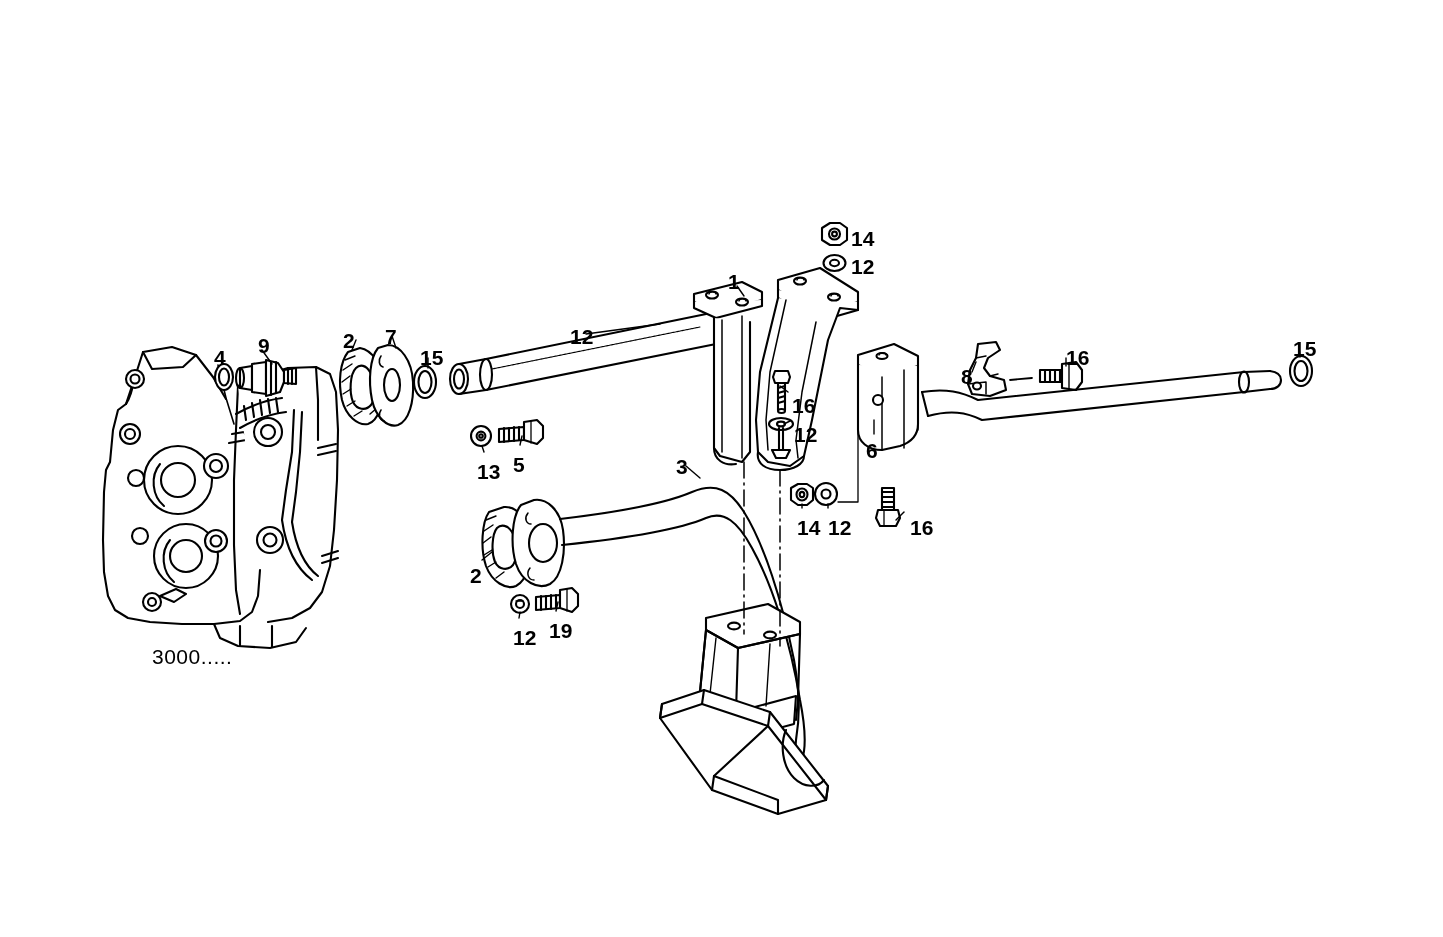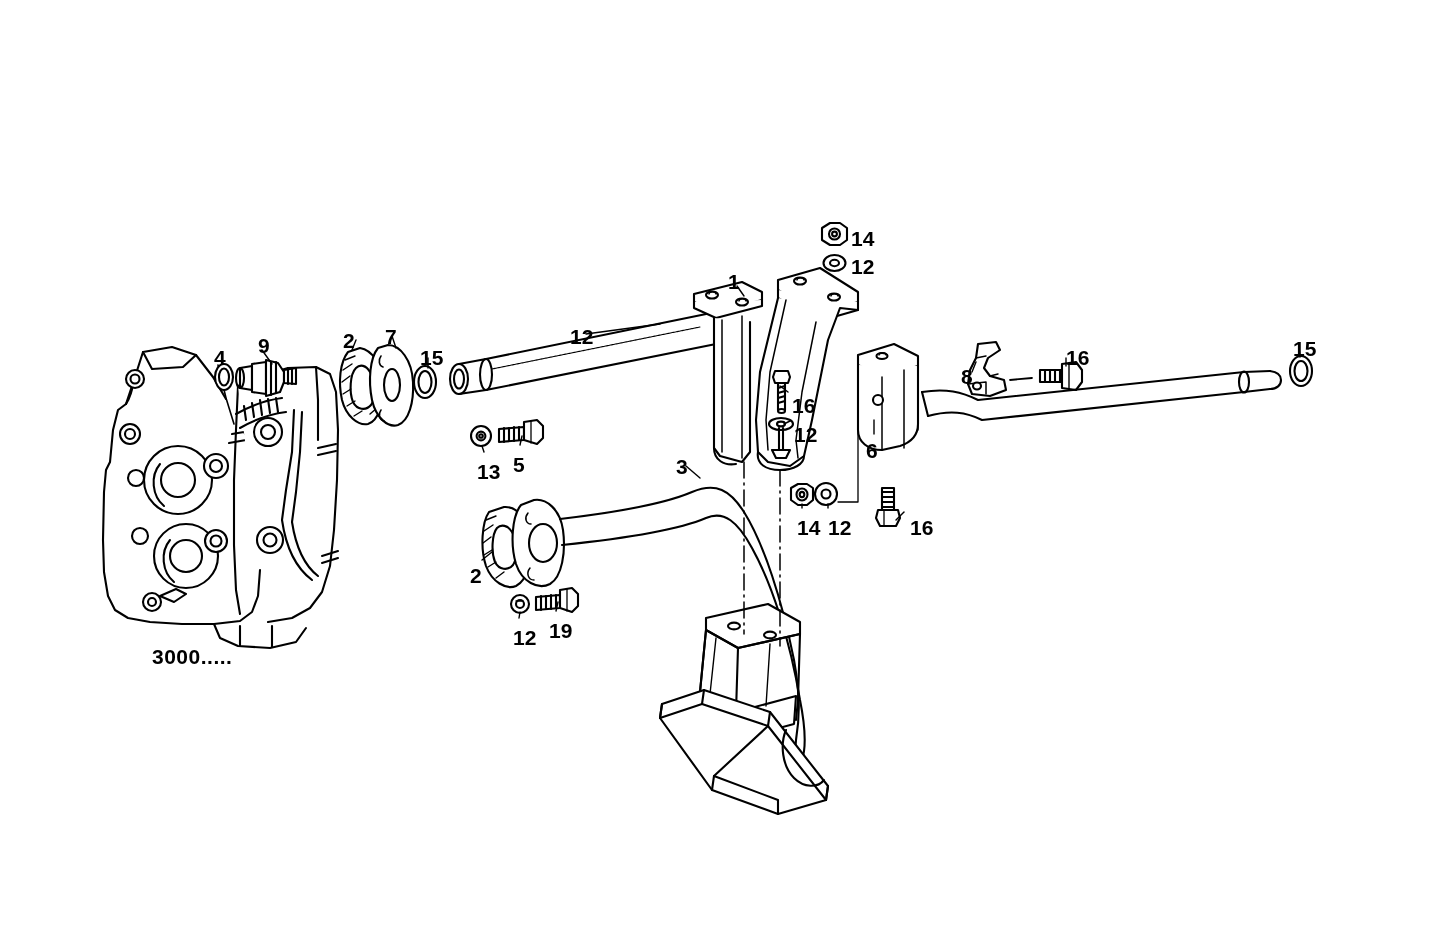--- a/index.html
+++ b/index.html
@@ -6,21 +6,21 @@
   html,body{margin:0;padding:0;background:#ffffff;}
   body{width:1443px;height:937px;overflow:hidden;
        font-family:"Liberation Sans", sans-serif;color:#000;}
   #stage{position:relative;width:1366px;height:937px;background:#fff;}
   #art{position:absolute;left:0;top:0;width:1443px;height:937px;}
   .lbl{position:absolute;font-family:"Liberation Sans",sans-serif;
        font-weight:700;font-size:19px;line-height:19px;color:#000;
        white-space:nowrap;user-select:none;}
   .lbl.big{font-size:21px;}
   #partnum{position:absolute;left:152px;top:645px;font-size:21px;
-           font-weight:700;letter-spacing:.5px;}
+           font-weight:400;letter-spacing:.5px;}
 </style>
 </head>
 <body>
 
 <div id="stage">
 
   <svg id="art" viewBox="0 0 1443 937">
     <g fill="none" stroke="#000" stroke-width="2.1" stroke-linejoin="round" stroke-linecap="round">
 
       <g>

